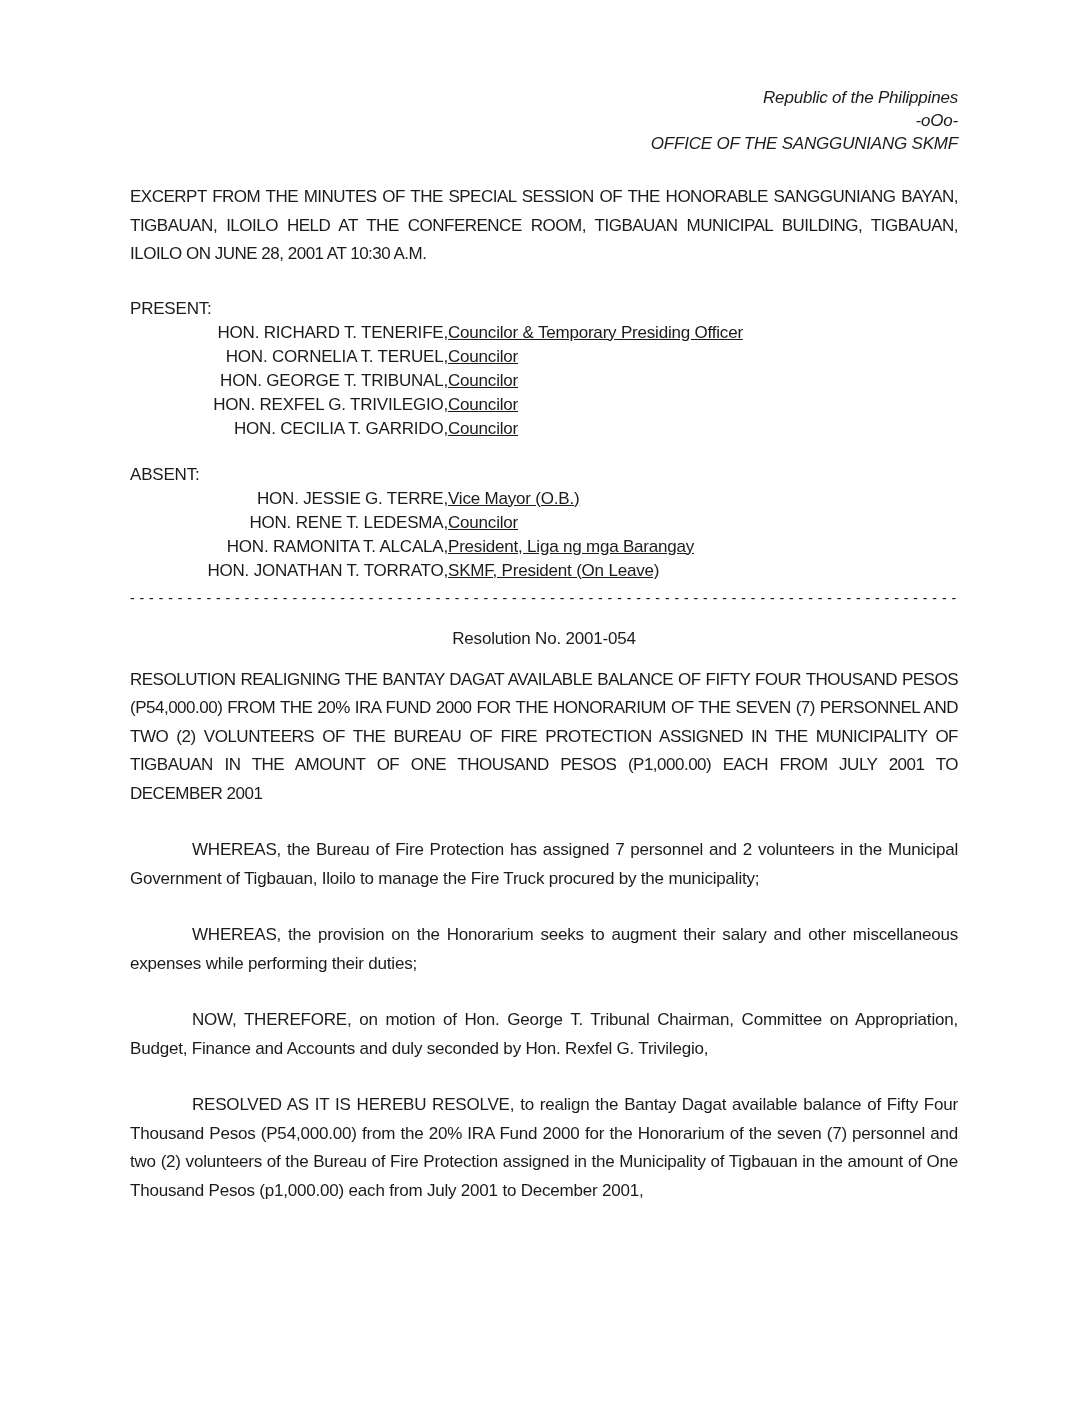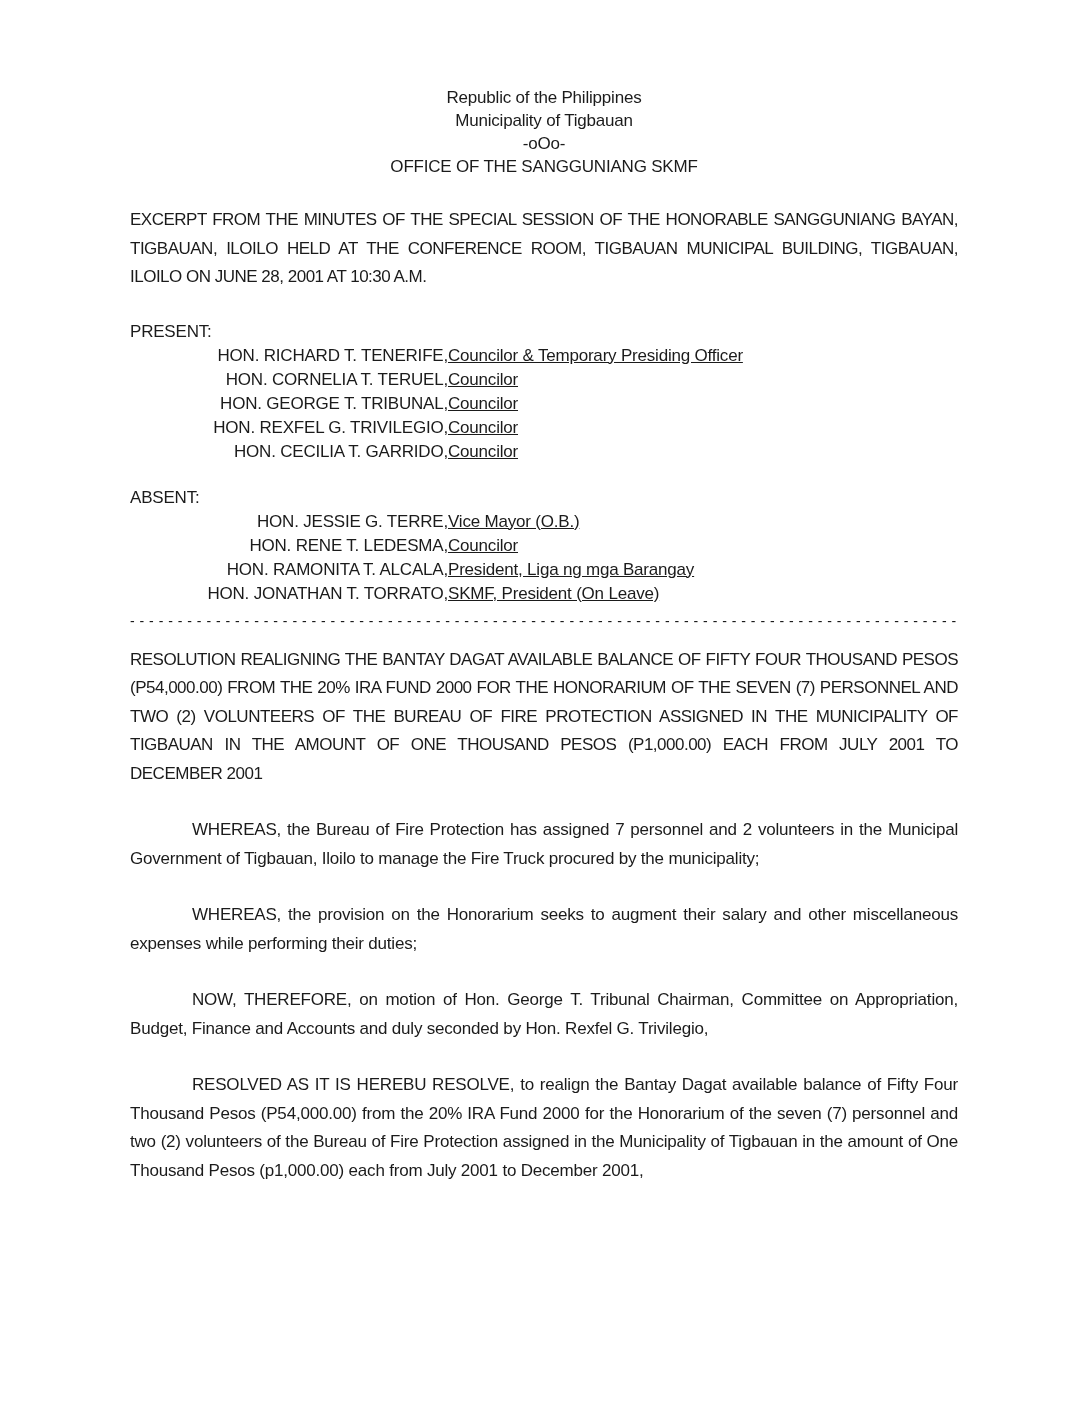--- a/index.html
+++ b/index.html
@@ -17,23 +17,24 @@
     font-size: 17px;
     overflow: hidden;
   }
   .content {
     position: absolute;
     left: 130px;
     top: 86px;
     width: 828px;
   }
   .header {
-    text-align: center;
+    text-align: right;
     line-height: 23px;
     letter-spacing: -0.2px;
+    font-style: italic;
   }
   .excerpt {
     margin: 28px 0 12px 0;
     line-height: 28.5px;
     text-align: justify;
     letter-spacing: -0.5px;
   }
   .attendance {
     line-height: 24px;
     letter-spacing: -0.2px;
@@ -73,21 +74,20 @@
   }
 </style>
 </head>
 <body>
 
 <div class="page">
   <div class="content">
 
     <div class="header">
       <div>Republic of the Philippines</div>
-      <div>Municipality of Tigbauan</div>
       <div>-oOo-</div>
       <div>OFFICE OF THE SANGGUNIANG SKMF</div>
     </div>
 
     <p class="excerpt">EXCERPT FROM THE MINUTES OF THE SPECIAL SESSION OF THE HONORABLE SANGGUNIANG BAYAN, TIGBAUAN, ILOILO HELD AT THE CONFERENCE ROOM, TIGBAUAN MUNICIPAL BUILDING, TIGBAUAN, ILOILO ON JUNE 28, 2001 AT 10:30 A.M.</p>
 
     <div class="attendance present">
       <div>PRESENT:</div>
       <div class="att-row">
         <span class="att-name">HON. RICHARD T. TENERIFE,</span>
@@ -126,20 +126,21 @@
         <span class="att-title">President, Liga ng mga Barangay</span>
       </div>
       <div class="att-row">
         <span class="att-name">HON. JONATHAN T. TORRATO,</span>
         <span class="att-title">SKMF, President (On Leave)</span>
       </div>
     </div>
 
     <div class="separator">- - - - - - - - - - - - - - - - - - - - - - - - - - - - - - - - - - - - - - - - - - - - - - - - - - - - - - - - - - - - - - - - - - - - - - - - - - - - - - - - - - - - - - - - - - - - - - - - - - - - - - - - - - - - - - </div>
 
+    <div class="res-no">Resolution No. 2001-054</div>
 
     <p class="res-title">RESOLUTION REALIGNING THE BANTAY DAGAT AVAILABLE BALANCE OF FIFTY FOUR THOUSAND PESOS (P54,000.00) FROM THE 20% IRA FUND 2000 FOR THE HONORARIUM OF THE SEVEN (7) PERSONNEL AND TWO (2) VOLUNTEERS OF THE BUREAU OF FIRE PROTECTION ASSIGNED IN THE MUNICIPALITY OF TIGBAUAN IN THE AMOUNT OF ONE THOUSAND PESOS (P1,000.00) EACH FROM JULY 2001 TO DECEMBER 2001</p>
 
     <p class="para">WHEREAS, the Bureau of Fire Protection has assigned 7 personnel and 2 volunteers in the Municipal Government of Tigbauan, Iloilo to manage the Fire Truck procured by the municipality;</p>
     <p class="para">WHEREAS, the provision on the Honorarium seeks to augment their salary and other miscellaneous expenses while performing their duties;</p>
     <p class="para">NOW, THEREFORE, on motion of Hon. George T. Tribunal Chairman, Committee on Appropriation, Budget, Finance and Accounts and duly seconded by Hon. Rexfel G. Trivilegio,</p>
     <p class="para">RESOLVED AS IT IS HEREBU RESOLVE, to realign the Bantay Dagat available balance of Fifty Four Thousand Pesos (P54,000.00) from the 20% IRA Fund 2000 for the Honorarium of the seven (7) personnel and two (2) volunteers of the Bureau of Fire Protection assigned in the Municipality of Tigbauan in the amount of One Thousand Pesos (p1,000.00) each from July 2001 to December 2001,</p>
 
   </div>
 </div>

